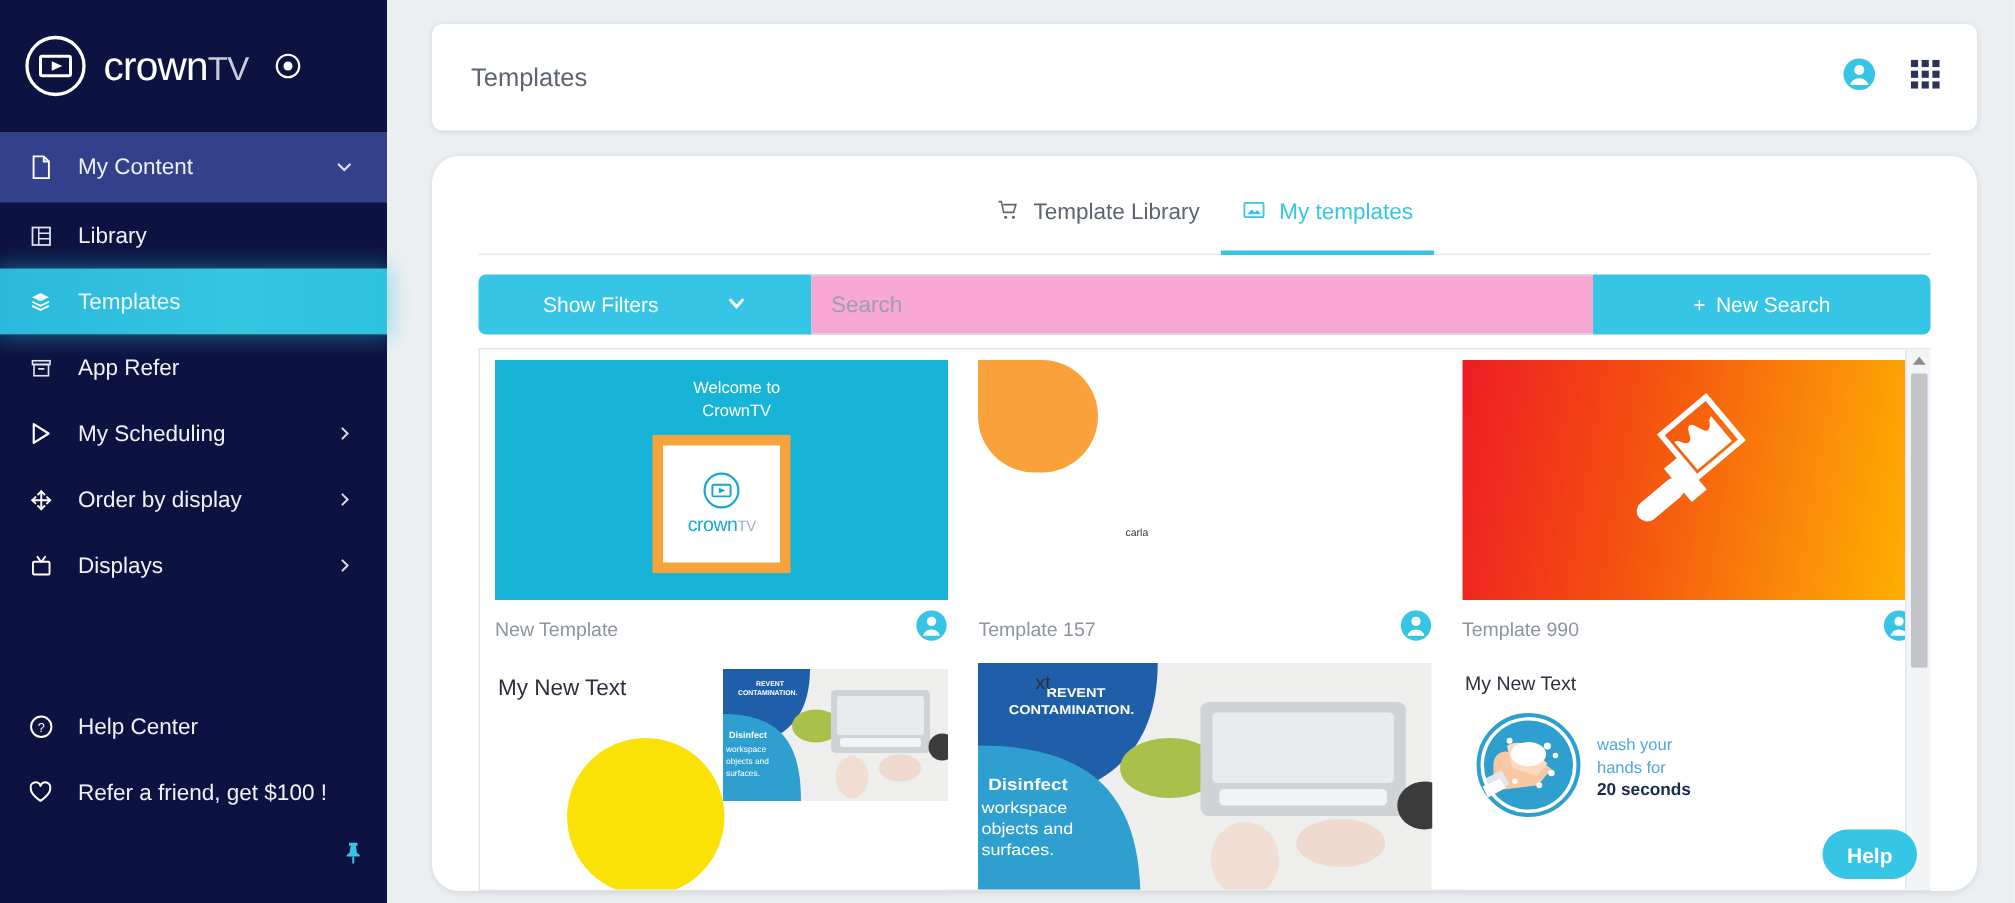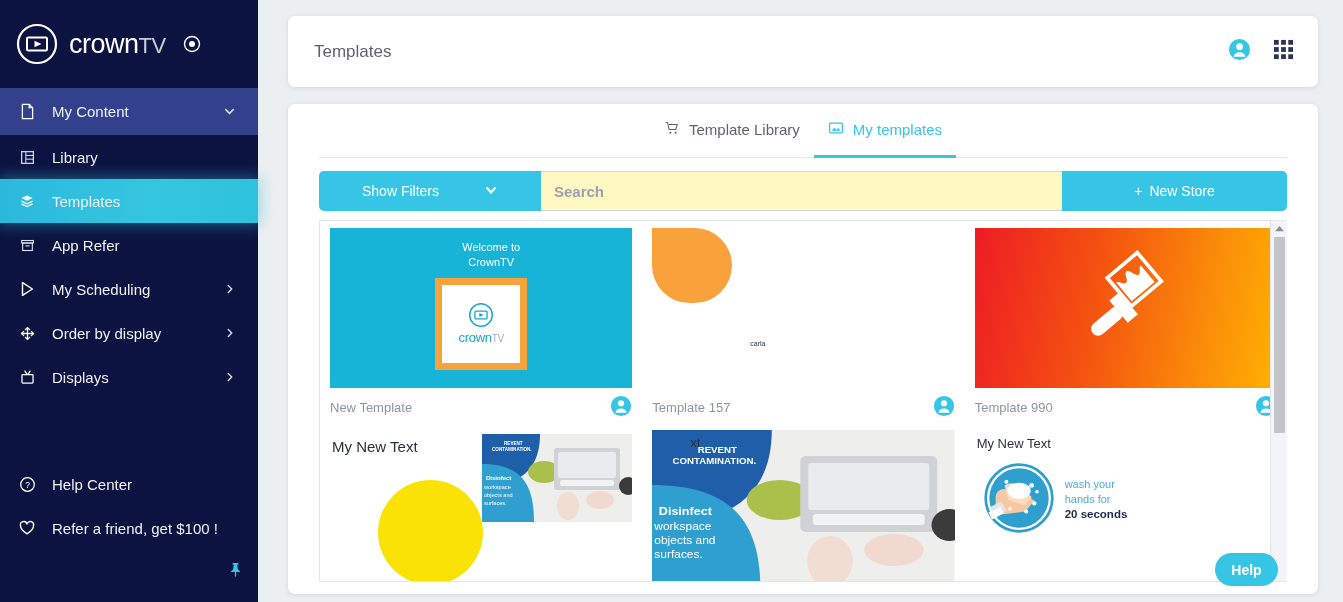--- a/index.html
+++ b/index.html
@@ -58,23 +58,23 @@
   }
   .topbar {
     height: 71px; background: #fff; border-radius: 7px;
     box-shadow: 0 1px 4px rgba(60,70,90,.14);
     display: flex; align-items: center; padding: 0 24px 0 26px;
   }
   .topbar-title { font-size: 17px; color: #5d6470; flex: 1; }
   .topbar-icons { display: flex; align-items: center; gap: 22px; }
 
   .panel {
-    margin-top: 17px; background: #fff; border-radius: 7px;
+    margin-top: 17px; background: #fff; border-radius: 18px;
     box-shadow: 0 1px 4px rgba(60,70,90,.14);
-    height: 490px; padding: 0 31px; overflow: hidden;
+    height: 490px; padding: 12px 31px; overflow: hidden;
   }
   .tabs {
     display: flex; justify-content: center; gap: 0;
     border-bottom: 1px solid #e4e7ec; height: 54px; align-items: stretch;
   }
   .tab {
     display: flex; align-items: center; gap: 9px;
     padding: 0 14px 0 14px; font-size: 15px; color: #5d6470;
     cursor: pointer; border-bottom: 3px solid transparent;
     margin-bottom: -1px;
@@ -84,21 +84,21 @@
   .filterbar { display: flex; margin-top: 13px; height: 40px; }
   .show-filters {
     width: 222px; background: #36c5e5; color: #fff; font-size: 14px;
     border-radius: 5px 0 0 5px; display: flex; align-items: center;
     justify-content: center; gap: 45px; cursor: pointer; border:none;
     font-family: inherit;
   }
   .search-input {
     flex: 1 1 auto; border: 1px solid #cfd5dd; border-left: none; border-right:none;
     font-size: 15px; padding: 0 13px; color: #3c4250; outline: none;
-    font-family: inherit; background:#fef9c3;font-weight:bold;
+    font-family: inherit; background:#f9a8d4;
   }
   .search-input::placeholder { color: #9aa1ad; }
   .new-canvas {
     width: 225px; background: #36c5e5; color: #fff; font-size: 14px;
     border-radius: 0 5px 5px 0; display: flex; align-items: center;
     justify-content: center; gap: 7px; cursor: pointer; border: none;
     font-family: inherit;
   }
 
   .grid-wrap {
@@ -401,21 +401,21 @@
           <span>Show Filters</span>
           <span>
             <svg viewBox="0 0 14 14" width="14" height="14">
                 <path d="M3 5l4 4.5L11 5" fill="none" stroke="#fff" stroke-width="2" stroke-linecap="round"></path>
               </svg>
           </span>
         </button>
         <input class="search-input" type="text" value="" placeholder="Search" style="">
         <button class="new-canvas">
           <span>+</span>
-          <span>New Store</span>
+          <span>New Search</span>
         </button>
       </div>
 
       <div class="grid-wrap">
         <div class="grid">
 
           <div class="card">
             <div class="thumb t-blue">
               <div class="welcome">
                 <div>Welcome to</div>

